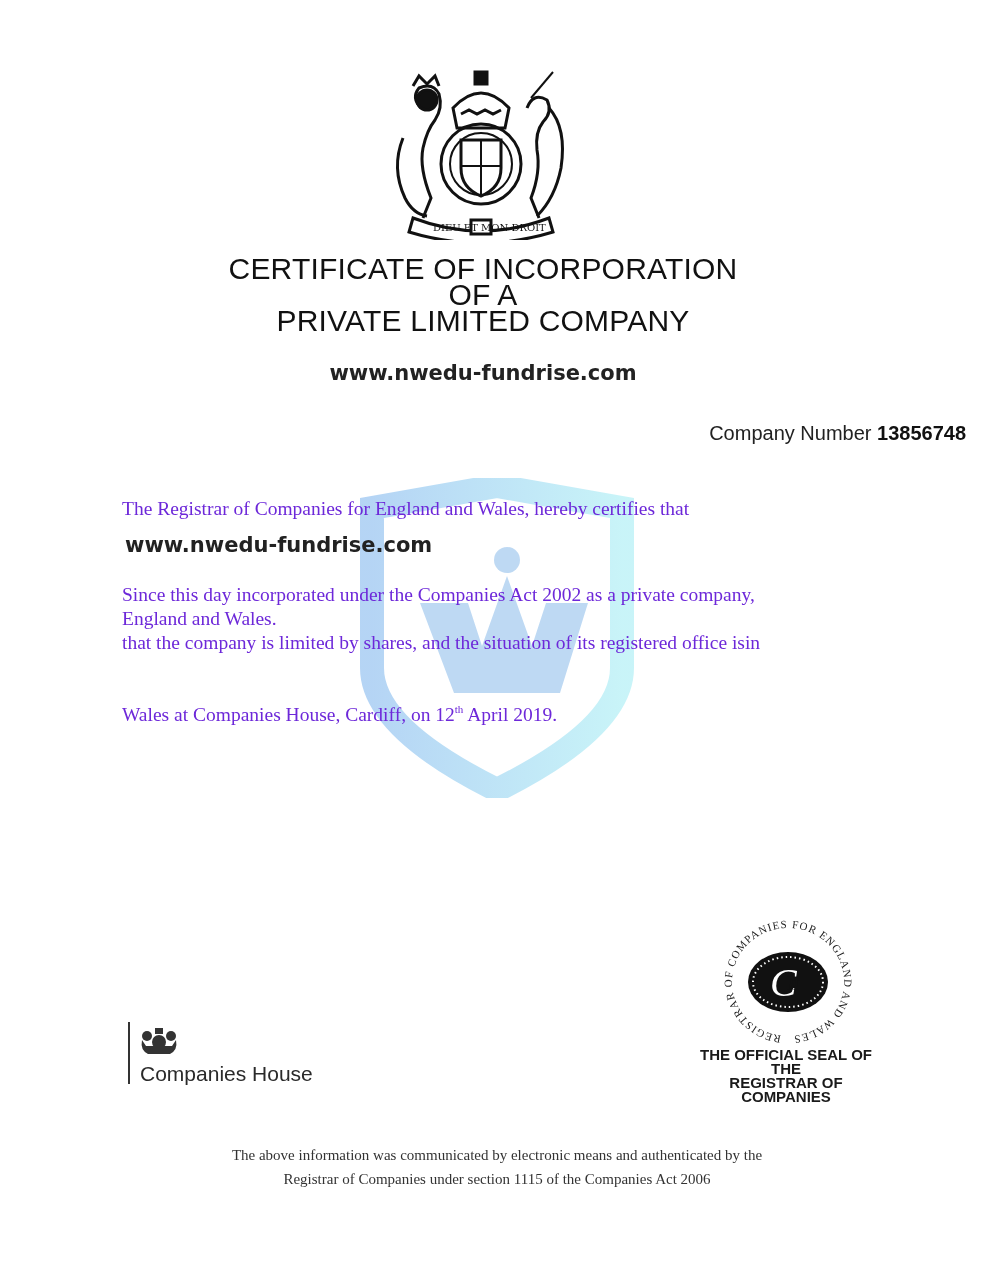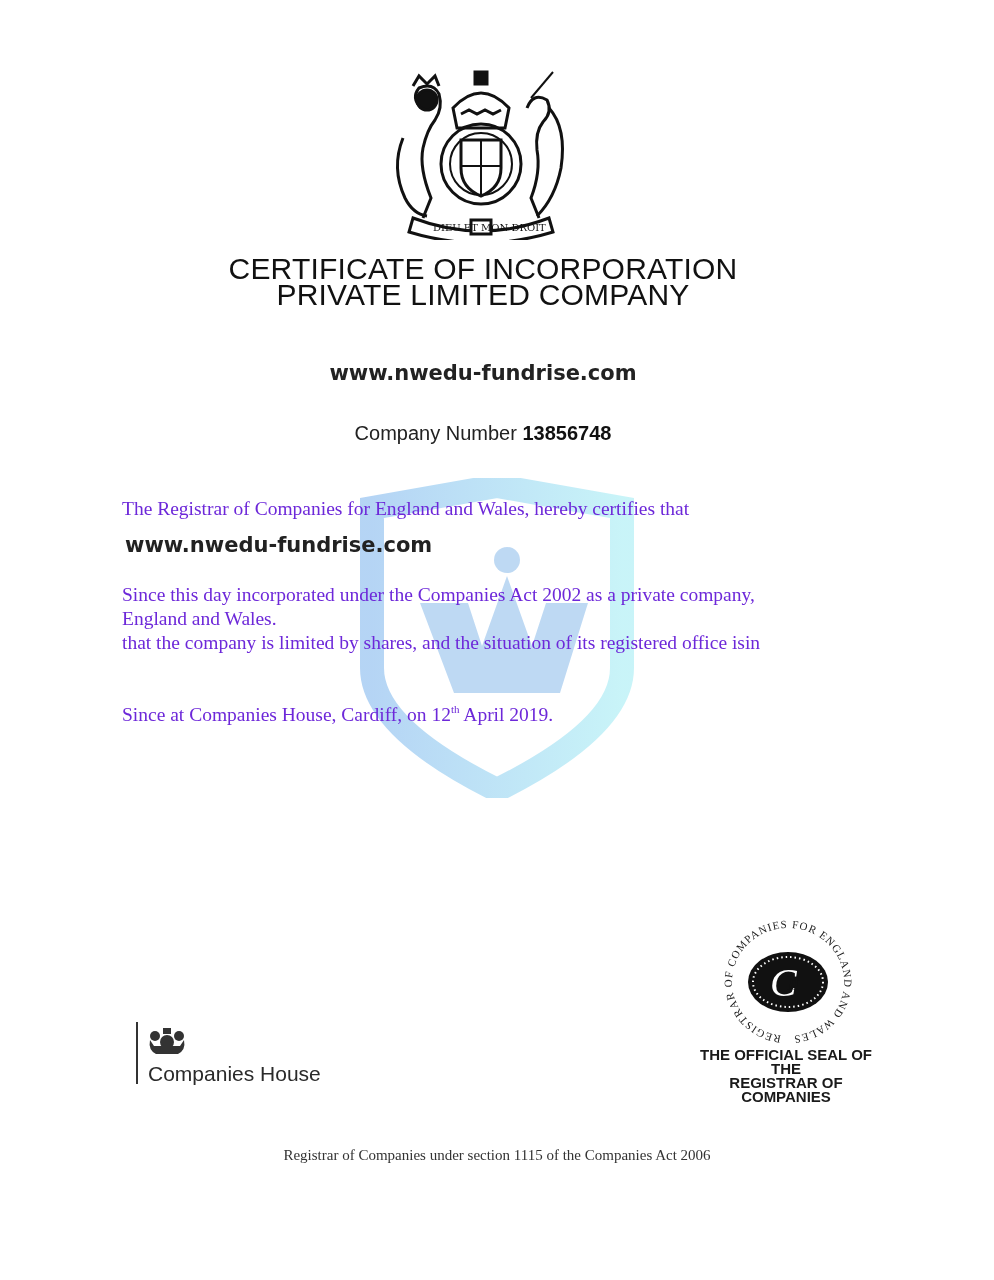--- a/index.html
+++ b/index.html
@@ -19,36 +19,36 @@
     font-weight: normal; font-size: 30px; line-height: 26px; color: #111;
   }
   #title div { letter-spacing: 0.2px; }
 
   #url-top {
     left: 0; width: 966px; top: 361px; text-align: center;
     font-weight: bold; font-size: 21px; color: #222;
   }
 
   #company-number {
-    left: 0; width: 966px; top: 422px; text-align: center;
+    left: 0; width: 966px; top: 422px; text-align: right;
     font-size: 20px; color: #222;
   }
   #company-number b { color: #111; }
 
   #watermark { left: 360px; top: 478px; width: 275px; height: 320px; }
 
   .body-text { font-size: 19.5px; line-height: 24px; color: #6d28d9; }
   #p1 { left: 122px; top: 497px; }
   #url-mid { left: 125px; top: 533px; font-weight: bold; font-size: 21px; color: #222; }
   #p2 { left: 122px; top: 583px; width: 720px; }
   #p3 { left: 122px; top: 697px; }
   #p3 b { font-weight: normal; }
   #p3 sup { font-size: 11px; vertical-align: 8px; }
 
-  #ch-logo { left: 136px; top: 1022px; width: 220px; height: 66px; padding-left: 40px; }
+  #ch-logo { left: 128px; top: 1022px; width: 220px; height: 66px; padding-left: 40px; }
   #ch-bar { left: 0; top: 0; width: 2px; height: 62px; background: #333; }
   #ch-crest { left: 12px; top: 4px; width: 38px; height: 30px; }
   #ch-name { left: 12px; top: 40px; font-size: 21px; color: #2a2a2a; white-space: nowrap; }
 
   #seal { left: 718px; top: 918px; width: 140px; height: 128px; }
   #seal-caption {
     left: 694px; top: 1048px; width: 184px; text-align: center;
     font-weight: bold; font-size: 15px; line-height: 14px; color: #1a1a1a;
   }
 
@@ -96,20 +96,21 @@
     <path d="M166 40 Q184 60 178 100 Q172 130 154 148"></path>
 
     <path d="M30 150 Q98 176 166 150 L170 164 Q98 186 26 164 Z" fill="#fff"></path>
     <rect x="88" y="152" width="20" height="14" fill="#fff"></rect>
   </g>
   <text x="50" y="163" font-family="DejaVu Serif, serif" font-size="10" fill="#111">DIEU ET MON DROIT</text>
 </svg>
 
 <div id="title" class="abs sans">
   <div>CERTIFICATE OF INCORPORATION</div>
+  <div>OF A</div>
   <div>PRIVATE LIMITED COMPANY</div>
 </div>
 
 <div id="url-top" class="abs dejavu">www.nwedu-fundrise.com</div>
 
 <div id="company-number" class="abs sans">
   <span>Company Number</span>
   <b>13856748</b>
 </div>
 
@@ -117,21 +118,21 @@
 
 <div id="url-mid" class="abs dejavu">www.nwedu-fundrise.com</div>
 
 <div id="p2" class="abs serif body-text">
   <div>Since this day incorporated under the Companies Act 2002 as a private company,</div>
   <div>England and Wales.</div>
   <div>that the company is limited by shares, and the situation of its registered office isin</div>
 </div>
 
 <div id="p3" class="abs serif body-text">
-  <span>Since at Companies House, Cardiff, on</span>
+  <span>Wales at Companies House, Cardiff, on</span>
   <b><span>12</span><sup>th</sup> <span>April 2019</span></b><span>.</span>
 </div>
 
 <div id="ch-logo" class="abs">
   <div id="ch-bar" class="abs"></div>
   <svg id="ch-crest" class="abs" viewBox="0 0 38 30">
     <g fill="#333">
       <circle cx="19" cy="16" r="7"></circle>
       <rect x="15" y="2" width="8" height="6"></rect>
       <circle cx="7" cy="10" r="5"></circle>
@@ -154,14 +155,15 @@
   <text x="52" y="78" font-family="Liberation Serif, serif" font-style="italic" font-size="40" fill="#fff">C</text>
   <text x="70" y="72" font-family="Liberation Serif, serif" font-style="italic" font-weight="bold" font-size="14" fill="#111">H</text>
 </svg>
 
 <div id="seal-caption" class="abs sans">
   <div>THE OFFICIAL SEAL OF THE</div>
   <div>REGISTRAR OF COMPANIES</div>
 </div>
 
 <div id="footer" class="abs serif">
+  <div>The above information was communicated by electronic means and authenticated by the</div>
   <div>Registrar of Companies under section 1115 of the Companies Act 2006</div>
 </div>
 
 </body></html>

